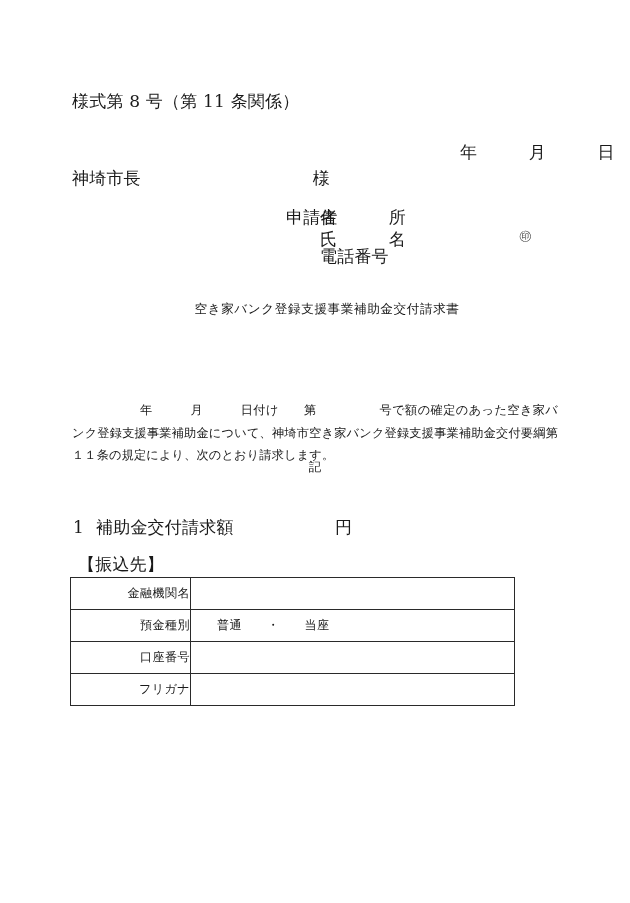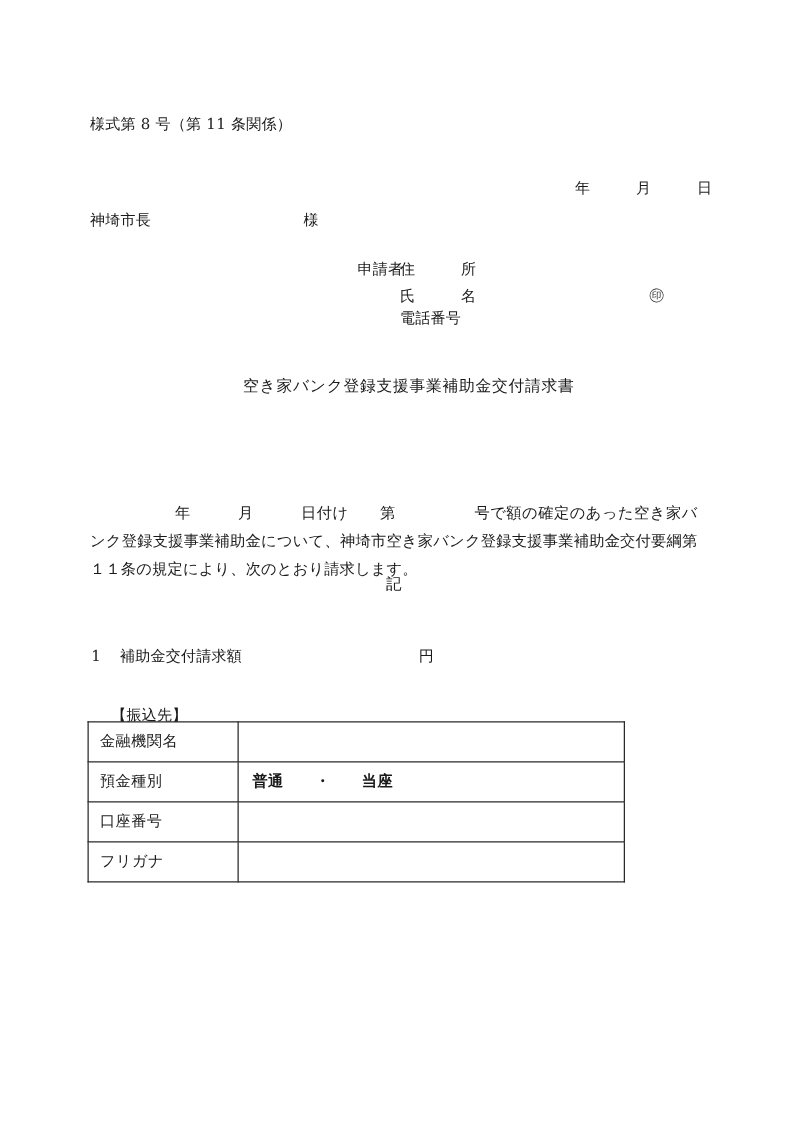--- a/index.html
+++ b/index.html
@@ -26,21 +26,21 @@
     width: 630px;
     height: 903px;
     background: #ffffff;
   }
 
   
   .t {
     position: absolute;
     white-space: pre;
     line-height: 1.0;
-    font-size: 12px;
+    font-size: 17px;
     letter-spacing: 0.2px;
   }
 
   #form-code      { left: 72px;  top: 93px; }
   #date-line      { left: 460px; top: 144px; }
   #addressee      { left: 72px;  top: 170px; }
 
   #applicant-label   { left: 274px; top: 209px; margin-left: 12px; }
   #applicant-address { left: 320px; top: 209px; text-align: right; }
   #applicant-name    { left: 320px; top: 231px; }
@@ -74,42 +74,42 @@
     left: 0; top: 461px;
     width: 630px;
     text-align: center;
     font-size: 12.4px;
   }
 
   #item1-num   { left: 73px;  top: 519px; }
   #item1-label { left: 96px;  top: 519px; }
   #item1-unit  { left: 335px; top: 519px; }
 
-  #bank-label  { left: 89px;  top: 556px; margin-top: 10px; }
+  #bank-label  { left: 78px;  top: 556px; }
 
   
   #bank-table {
     position: absolute;
     left: 70px;
     top: 577px;
     width: 408px;
     border-collapse: collapse;
     table-layout: fixed;
   }
   #bank-table td {
     border: 1px solid #2a2a2a;
     height: 31px;
     padding: 0 0 0 9px;
     font-size: 12.1px;
     font-family: "DejaVu Serif", "Liberation Serif", serif;
     vertical-align: middle;
     letter-spacing: 0.4px;
   }
-  #bank-table td.label { width: 110px; }
-  #bank-table td.value { width: 297px; padding-left: 11px; font-weight: bold; }
+  #bank-table td.label { width: 110px; text-align: right; }
+  #bank-table td.value { width: 297px; padding-left: 26px; }
 </style>
 </head>
 <body>
 
 <div class="page">
   <div class="sheet">
 
     <div class="t" id="form-code">様式第 8 号（第 11 条関係）</div>
 
     <div class="t" id="date-line">年　　　月　　　日</div>

